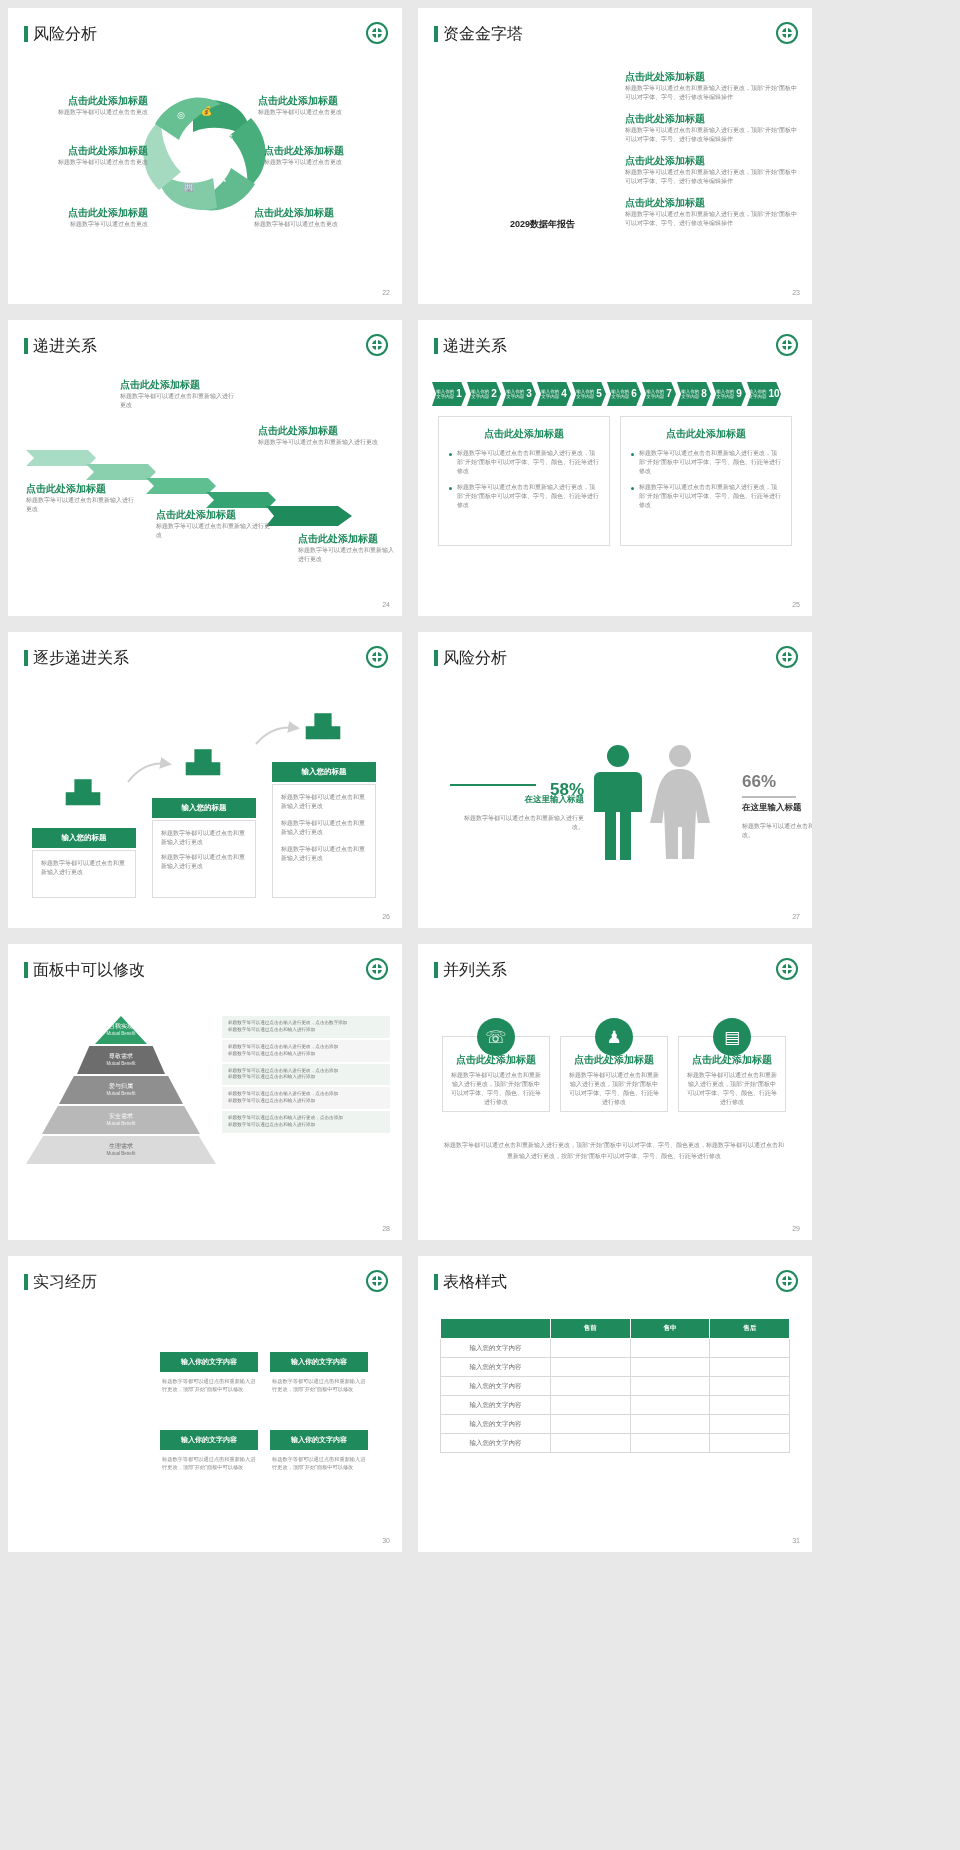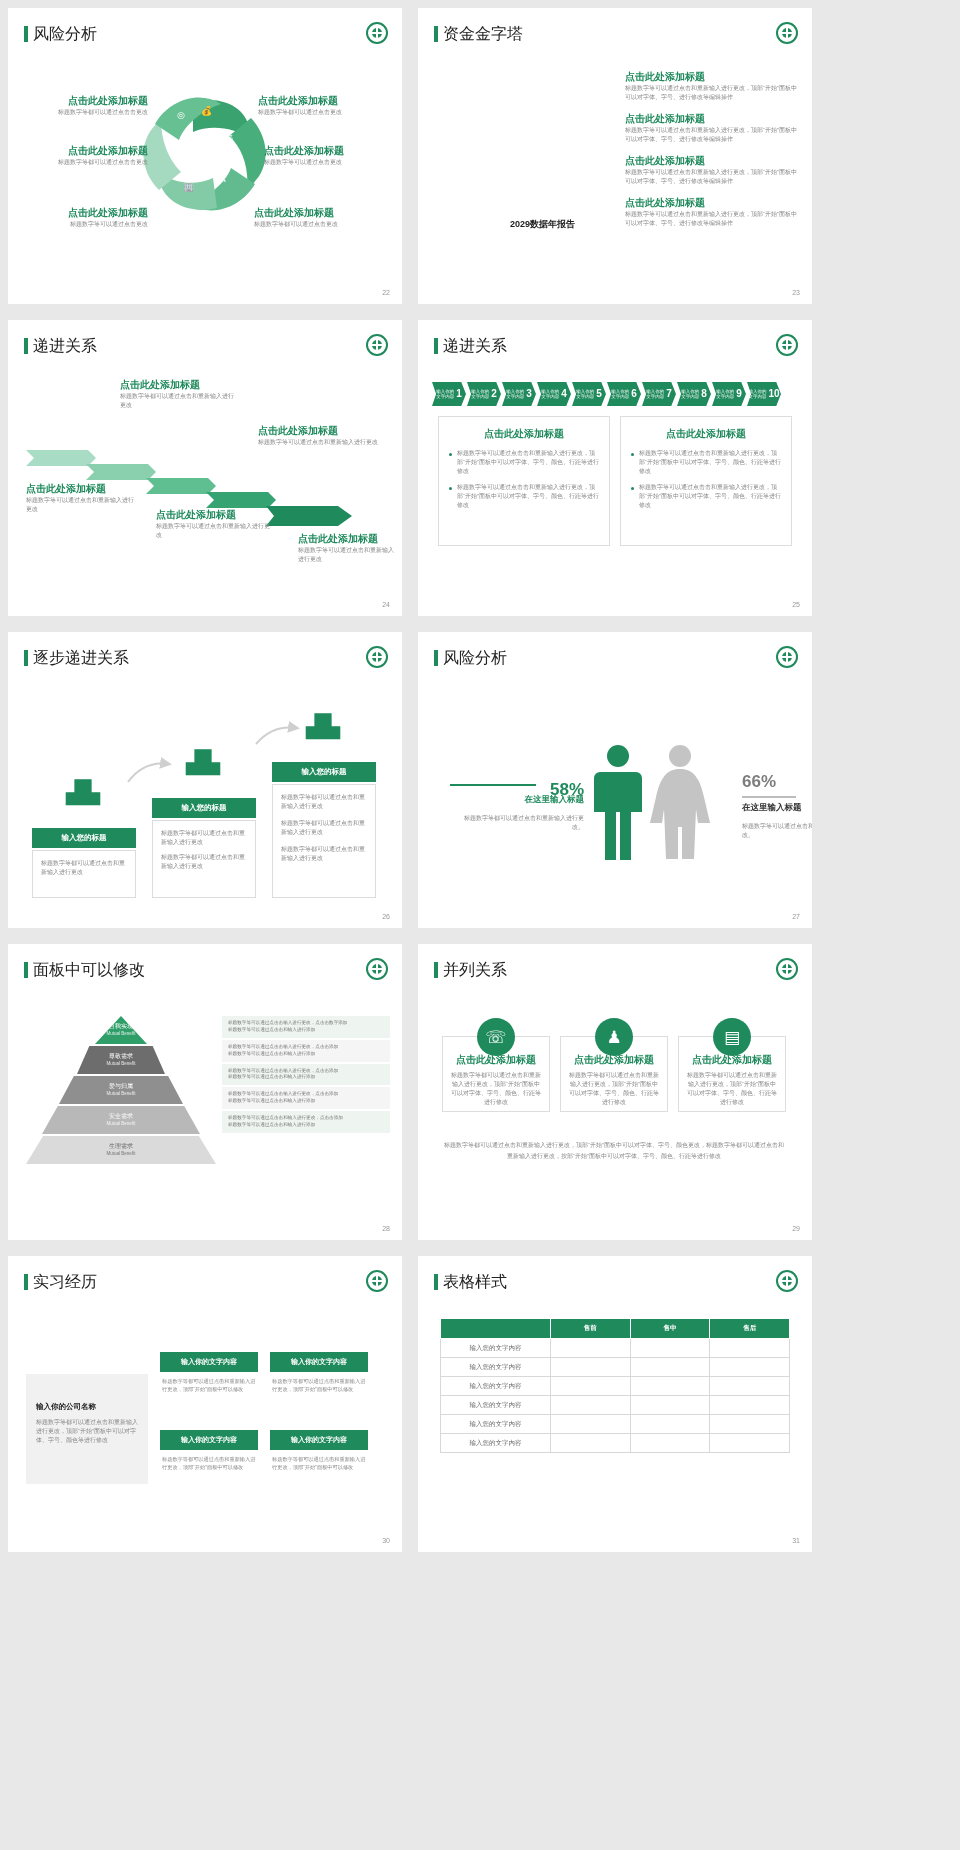--- a/index.html
+++ b/index.html
@@ -576,24 +576,20 @@
     <div class="pagenum">29</div>
   </div>
 
   <div class="slide">
     <div class="slide-title">实习经历</div>
     <div class="logo">
         <span class="cross"></span>
         <span class="cross v"></span>
       </div>
 
-    <div class="s30-left">
-      <div style="font-size:7.5px;font-weight:bold;color:#222;margin-bottom:6px">输入你的公司名称</div>
-      <div class="b-t">标题数字等都可以通过点击和重新输入进行更改，顶部“开始”面板中可以对字体、字号、颜色等进行修改</div>
-    </div>
 
     <div class="s30-cell" style="left:152px;top:96px">
       <div class="s30-head">输入你的文字内容</div>
       <div class="s30-body">标题数字等都可以通过点击和重新输入进行更改，顶部“开始”面板中可以修改</div>
     </div>
     <div class="s30-cell" style="left:262px;top:96px">
       <div class="s30-head">输入你的文字内容</div>
       <div class="s30-body">标题数字等都可以通过点击和重新输入进行更改，顶部“开始”面板中可以修改</div>
     </div>
     <div class="s30-cell" style="left:152px;top:174px">

